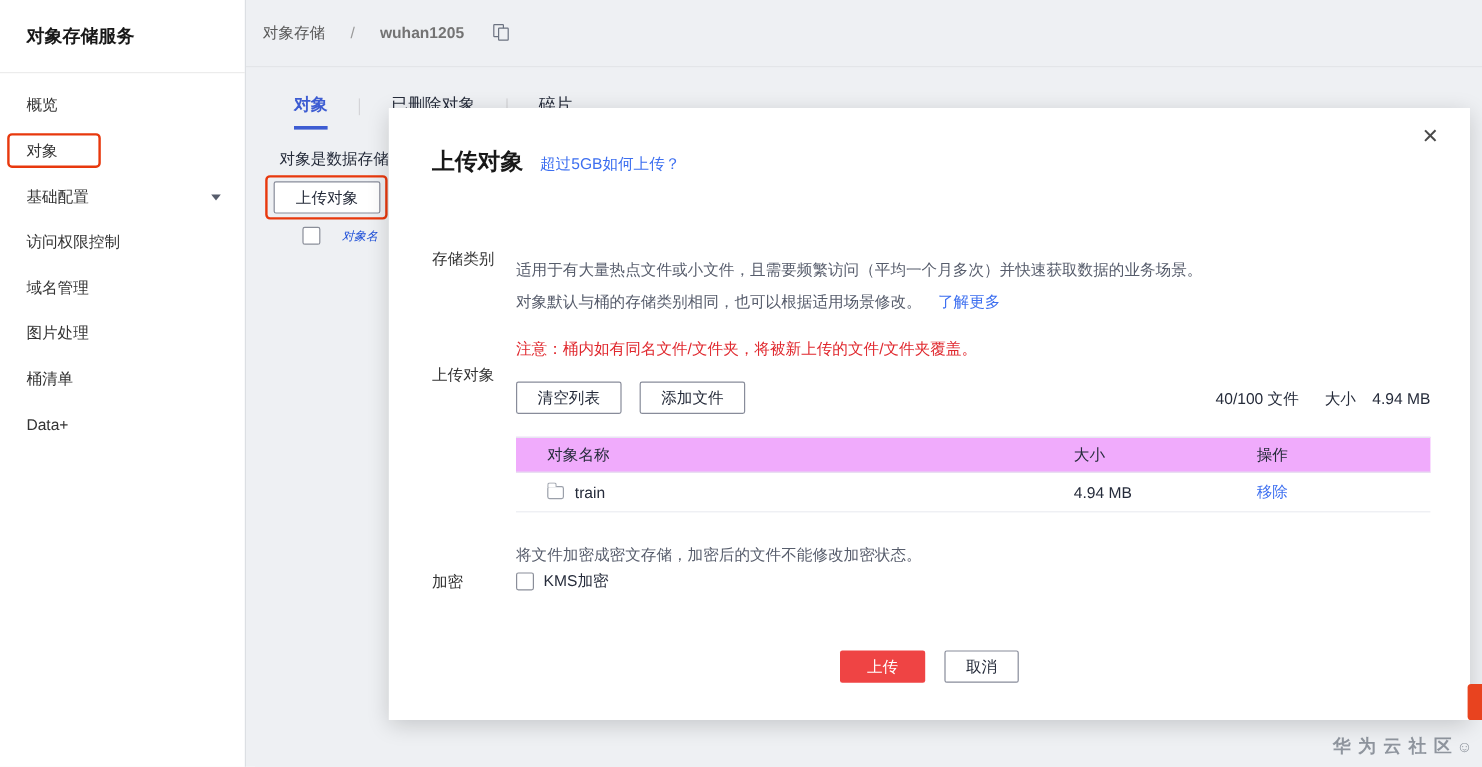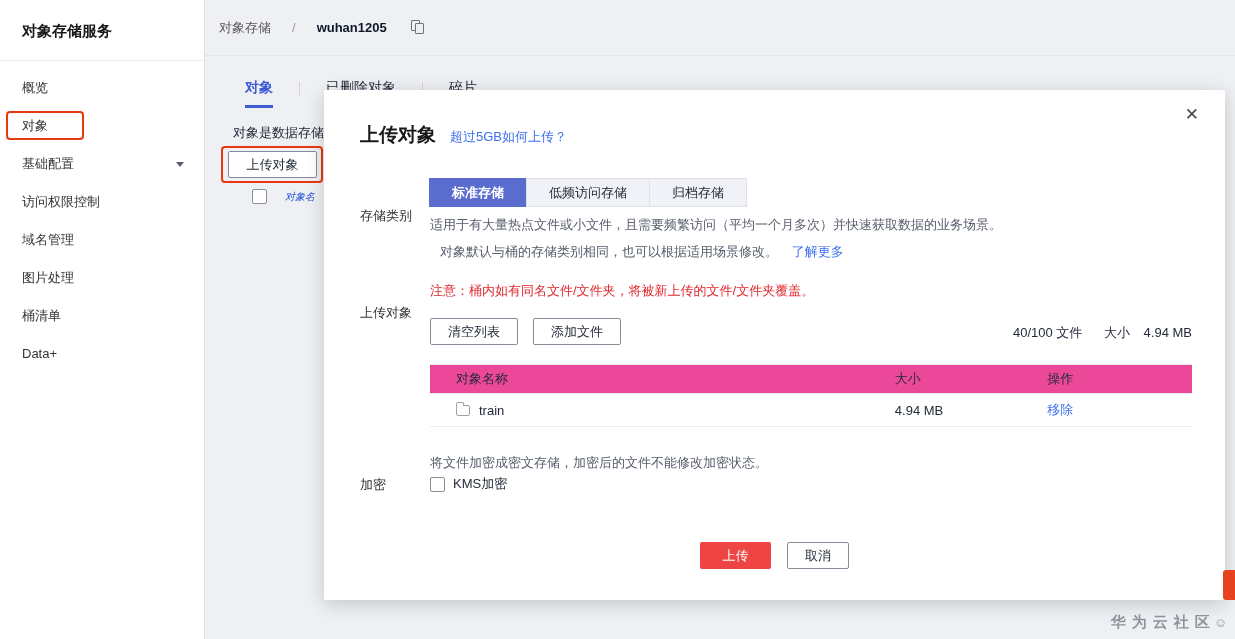--- a/index.html
+++ b/index.html
@@ -39,21 +39,21 @@
 
   
   .topbar {
     position:absolute; left:205px; top:0; width:1030px; height:56px;
     display:flex; align-items:center; padding-left:14px;
     border-bottom:1px solid #e3e5e8;
     gap:15px;
   }
   .crumb-root { font-size:13px; color:#595959; cursor:pointer; }
   .crumb-sep { font-size:13px; color:#999; margin:0 6px; }
-  .crumb-current { font-size:13px; color:#0f172a; font-weight:700; }
+  .crumb-current { font-size:13px; color:#737373; font-weight:700; }
   .copy-icon { position:relative; display:inline-block; width:14px; height:15px; margin-left:9px; cursor:pointer; }
   .copy-icon .back { position:absolute; left:0; top:0; width:9px; height:11px; border:1px solid #6b7280; border-radius:1px; }
   .copy-icon .front { position:absolute; left:4px; top:3px; width:9px; height:11px; border:1px solid #6b7280; border-radius:1px; background:#eef0f3; }
 
   
   .tabs { position:absolute; left:245px; top:79px; display:flex; align-items:flex-start; z-index:1; }
   .tab { font-size:14px; color:#252b3a; padding-bottom:8px; border-bottom:3px solid transparent; cursor:pointer; white-space:nowrap; }
   .tab.active { color:#3d5cd2; font-weight:700; border-bottom-color:#3d5cd2; }
   .tab-sep { width:1px; height:14px; background:#d4d4d8; margin:3px 26px 0 26px; }
 
@@ -86,37 +86,37 @@
   .lbl-encrypt { top:364px; }
 
   .segments { position:absolute; left:106px; top:88px; display:flex; }
   .segment {
     height:29px; line-height:27px; padding:0 22px; font-size:13px;
     background:#f1f2f7; color:#252b3a; border:1px solid #dfe1ea; margin-left:-1px; cursor:pointer;
   }
   .segment.selected { background:#5a6dce; border-color:#5a6dce; color:#fff; font-weight:600; }
 
   .storage-desc1 { position:absolute; left:106px; top:126px; font-size:13px; color:#575d6c; }
-  .storage-desc2 { position:absolute; left:116px; top:153px; font-size:13px; color:#575d6c; }
+  .storage-desc2 { position:absolute; left:106px; top:153px; font-size:13px; color:#575d6c; }
   .learn-more { font-size:13px; margin-left:10px; }
 
   .upload-warning { position:absolute; left:106px; top:192px; font-size:13px; color:#e0282e; }
   .btn-plain {
     position:absolute; top:228px; height:27px; background:#fff;
     border:1px solid #888c9a; font-size:13px; color:#252b3a; border-radius:2px;
   }
   .btn-clear { left:106px; width:88px; }
   .btn-add   { left:209px; width:88px;text-align:center; }
   .upload-stats { position:absolute; right:33px; top:234px; font-size:13px; color:#252b3a; }
   .upload-stats .gap1 { margin-left:18px; }
   .upload-stats .gap2 { margin-left:10px; }
 
   .file-table { position:absolute; left:106px; top:274px; width:762px; font-size:13px; }
   .t-head {
-    display:flex; align-items:center; height:30px; background:#ec4899;
+    display:flex; align-items:center; height:30px; background:#f0abfc;
     border-top:1px solid #e6e8ef; border-bottom:1px solid #e6e8ef; color:#252b3a;
   }
   .t-row { display:flex; align-items:center; height:33px; border-bottom:1px solid #ebedf2; }
   .c-name { flex:0 0 61%; padding-left:26px; display:flex; align-items:center; }
   .c-size { flex:0 0 20%; }
   .c-act  { flex:1; }
   .folder-icon { position:relative; display:inline-block; width:14px; height:11px; border:1px solid #9ba0aa; border-radius:2px; margin-right:9px; flex:none; }
   .folder-icon::before {
     content:""; position:absolute; top:-4px; left:-1px; width:6px; height:3px;
     border:1px solid #9ba0aa; border-bottom:none; border-radius:2px 2px 0 0; background:#fff;
@@ -191,25 +191,20 @@
 
 <section class="modal">
   <button class="modal-close">✕</button>
 
   <div class="modal-title-row">
     <span class="modal-title">上传对象</span>
     <a class="link help-link">超过5GB如何上传？</a>
   </div>
 
   <div class="form-label lbl-storage">存储类别</div>
-  <div class="segments">
-    <div class="segment selected">标准存储</div>
-    <div class="segment">低频访问存储</div>
-    <div class="segment">归档存储</div>
-  </div>
   <div class="storage-desc1">适用于有大量热点文件或小文件，且需要频繁访问（平均一个月多次）并快速获取数据的业务场景。</div>
   <div class="storage-desc2">
     <span>对象默认与桶的存储类别相同，也可以根据适用场景修改。</span>
     <a class="link learn-more">了解更多</a>
   </div>
 
   <div class="form-label lbl-upload">上传对象</div>
   <div class="upload-warning">注意：桶内如有同名文件/文件夹，将被新上传的文件/文件夹覆盖。</div>
   <button class="btn-plain btn-clear">清空列表</button>
   <button class="btn-plain btn-add">添加文件</button>

